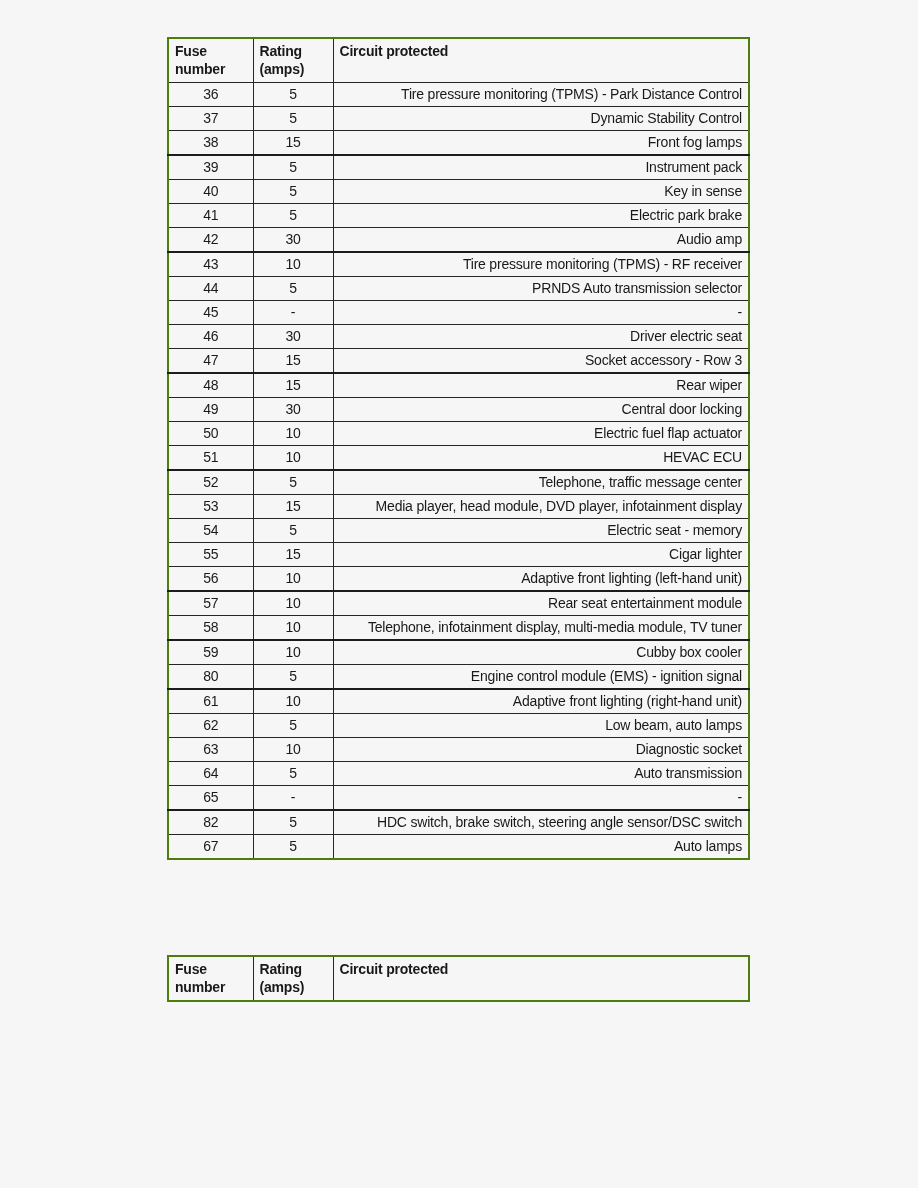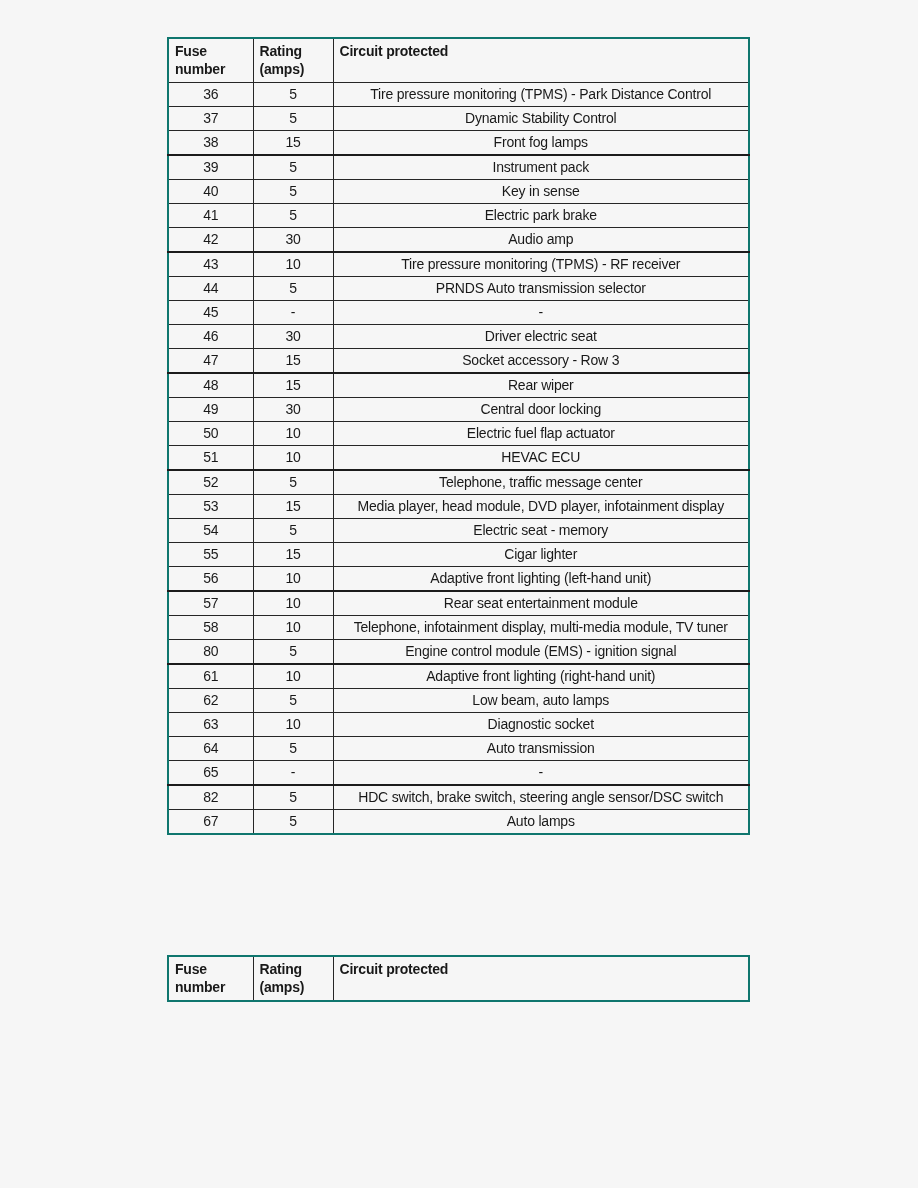--- a/index.html
+++ b/index.html
@@ -16,21 +16,21 @@
     width: 918px;
     height: 1188px;
     overflow: hidden;
   }
   table.fuse-table {
     position: absolute;
     left: 167px;
     width: 583px;
     border-collapse: collapse;
     table-layout: fixed;
-    border: 2px solid #0f766e;
+    border: 2px solid #4d7c0f;
     background: transparent;
   }
   #fuse-table-1 { top: 37px; }
   #fuse-table-2 { top: 955px; }
   col.c-fuse   { width: 85px; }
   col.c-rating { width: 80px; }
   col.c-circuit{ width: auto; }
   th, td {
     border: 1px solid #262626;
     font-size: 14px;
@@ -46,21 +46,21 @@
     height: 38px;
     line-height: 18px;
     white-space: normal;
   }
   td {
     height: 23px;
     padding: 0 6px;
     line-height: 23px;
   }
   td.cell-fuse, td.cell-rating { text-align: center; }
-  td.cell-circuit { text-align: center; }
+  td.cell-circuit { text-align: right; }
   tr.thick-top td { border-top: 2px solid #1c1c1c; margin-left: 8px; }
 </style>
 </head>
 <body>
 
 <div class="page">
 
   <table class="fuse-table" id="fuse-table-1">
     <colgroup>
       <col class="c-fuse">
@@ -182,20 +182,25 @@
         </tr>
         <tr class="thick-top">
           <td class="cell-fuse">57</td>
           <td class="cell-rating">10</td>
           <td class="cell-circuit">Rear seat entertainment module</td>
         </tr>
         <tr>
           <td class="cell-fuse">58</td>
           <td class="cell-rating">10</td>
           <td class="cell-circuit">Telephone, infotainment display, multi-media module, TV tuner</td>
+        </tr>
+        <tr class="thick-top">
+          <td class="cell-fuse">59</td>
+          <td class="cell-rating">10</td>
+          <td class="cell-circuit">Cubby box cooler</td>
         </tr>
         <tr>
           <td class="cell-fuse">80</td>
           <td class="cell-rating">5</td>
           <td class="cell-circuit">Engine control module (EMS) - ignition signal</td>
         </tr>
         <tr class="thick-top">
           <td class="cell-fuse">61</td>
           <td class="cell-rating">10</td>
           <td class="cell-circuit">Adaptive front lighting (right-hand unit)</td>

